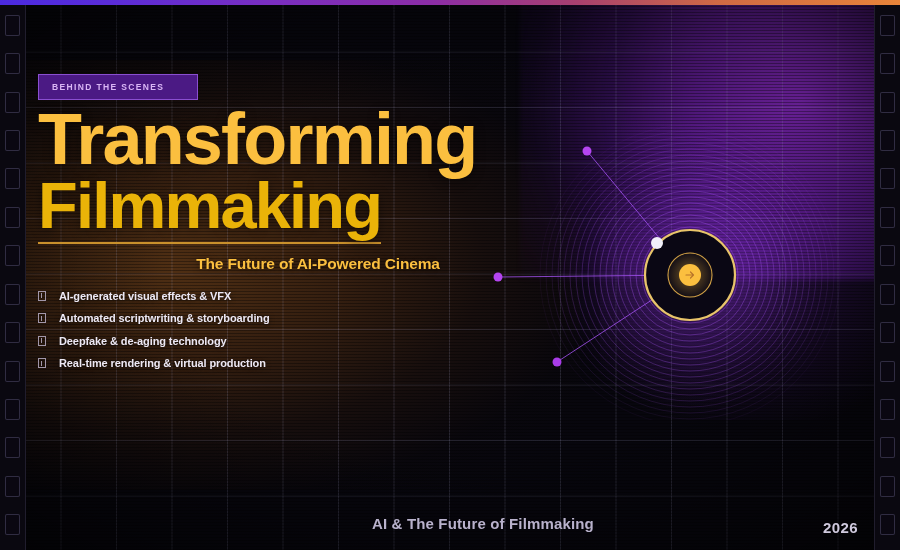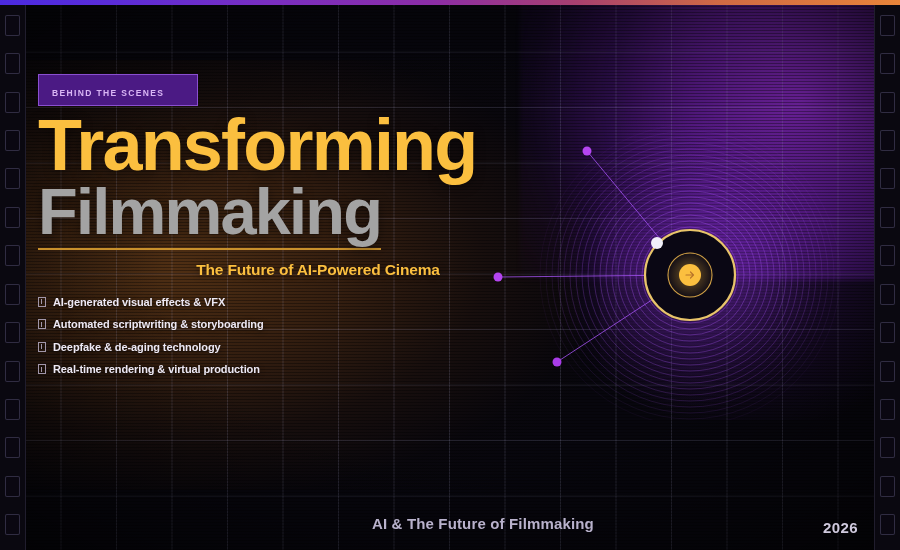--- a/index.html
+++ b/index.html
@@ -126,21 +126,21 @@
   
   .content {
     position: absolute;
     left: 38px; top: 74px;
     width: 560px;
     z-index: 20;
   }
 
   .badge {
     display: inline-block;
-    padding: 14px 13px 7px 13px;
+    padding: 8px 13px 7px 13px;
     background: #4b1a84;
     border: 1px solid #8a4fd0;
     color: #d9b6f5;
     font-size: 8.5px;
     font-weight: bold;
     letter-spacing: 1.35px;
     line-height: 1;
     width: 160px;
   }
 
@@ -164,21 +164,21 @@
   }
   .h-line3-wrap {
     margin-top: -4px;
     display: inline-block;
     border-bottom: 2px solid #c8902c;
     padding-bottom: 2px;
   }
   .h-line3 {
     font-size: 65px;
     font-weight: bold;
-    color: #a3a3a3;
+    color: #eab308;
     letter-spacing: -1.8px;
     line-height: 1.04;
     text-shadow: 0 2px 12px rgba(0,0,0,0.45);
   }
 
   .subtitle {
     margin-top: 11px;
     font-size: 15.5px;
     font-weight: bold;
     color: #fbbf3f;
@@ -187,21 +187,21 @@
     text-align: center;
   }
 
   .bullets {
     margin-top: 17px;
     list-style: none;
   }
   .bullets li {
     display: flex;
     align-items: center;
-    gap: 7px;
+    gap: 13px;
     margin-bottom: 10.5px;
     font-size: 11px;
     font-weight: bold;
     color: #ece8f4;
     letter-spacing: -0.1px;
     text-shadow: 0 1px 5px rgba(0,0,0,0.6);
   }
   .tofu {
     display: inline-block;
     width: 8px; height: 10px;

